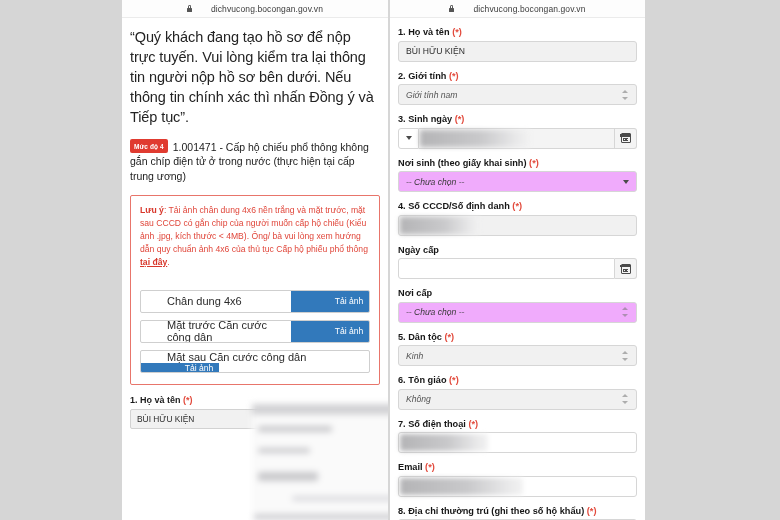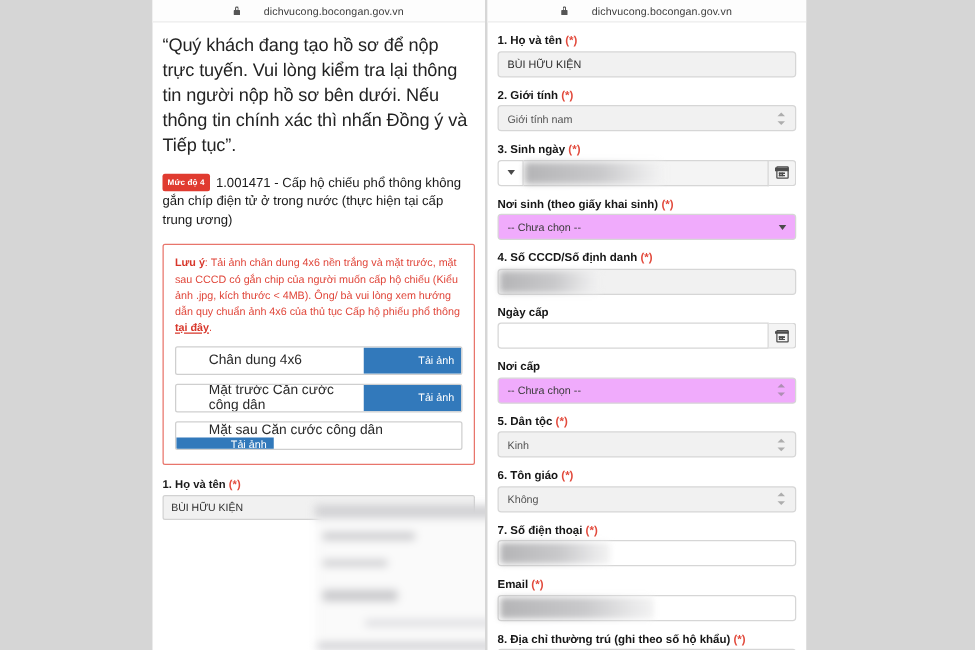--- a/index.html
+++ b/index.html
@@ -103,21 +103,21 @@
   .notice-box {
     margin-top: 11px;
     border: 1.5px solid #e8756b;
     border-radius: 2px;
     padding: 8px 9px 11px 9px;
   }
   .notice-text {
     color: #e0463a;
     font-size: 8.6px;
     line-height: 1.5;
-    margin: 0 0 8px 0;
+    margin: 0 0 21px 0;
   }
   .notice-text b { color: #d8372b; }
   .notice-link {
     color: #d8372b;
     font-weight: bold;
     text-decoration: underline;
   }
   .upload-row {
     display: flex;
     align-items: stretch;
@@ -221,21 +221,21 @@
     background: #f1f1f1;
     display: flex;
     align-items: center;
     justify-content: space-between;
     padding: 0 7px;
     font-size: 8.6px;
     color: #555;
     box-sizing: border-box;
   }
   .r-select.white { background: #f0abfc; color: #3a3a3a; text-align: right; }
-  .r-select .val { flex: 1; display:flex; align-items:center; min-width:0; }
+  .r-select .val { flex: 1; display:flex; align-items:center; min-width:0;font-style:italic; }
 
   .updown {
     flex: 0 0 auto;
     width: 7px; height: 10px;
     position: relative;
     opacity: .55;
   }
   .updown::before, .updown::after {
     content: "";
     position: absolute;

